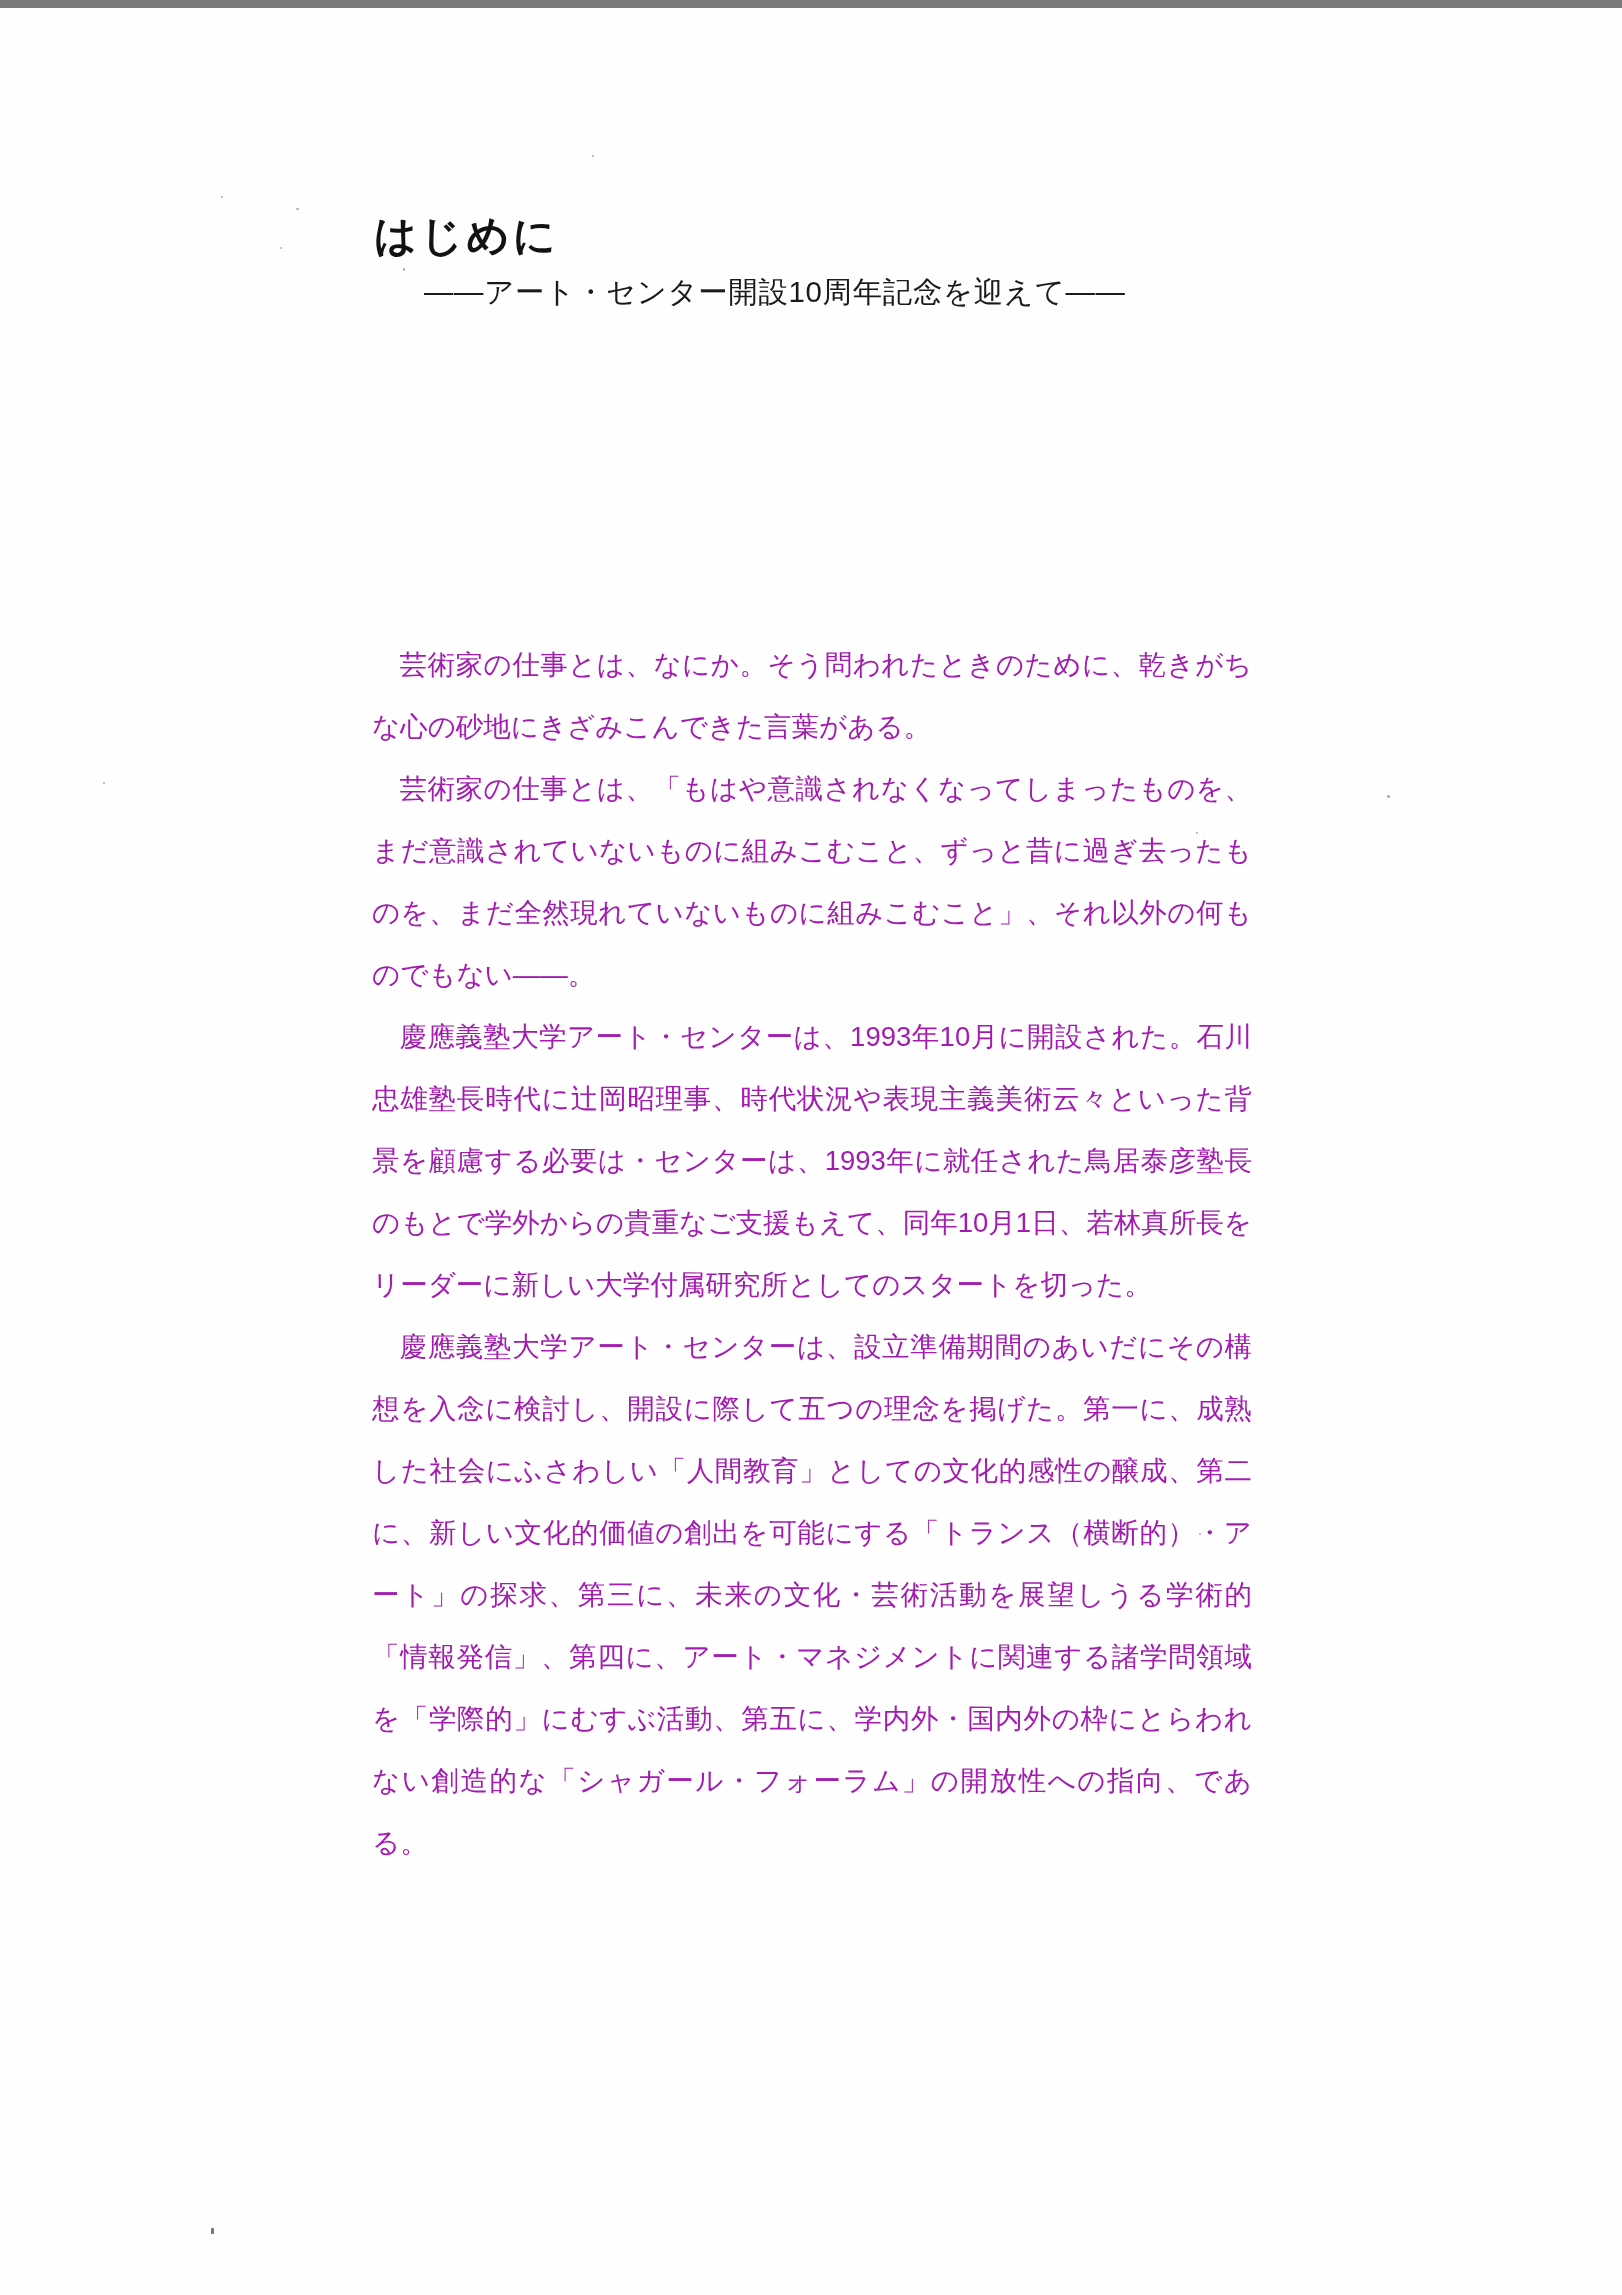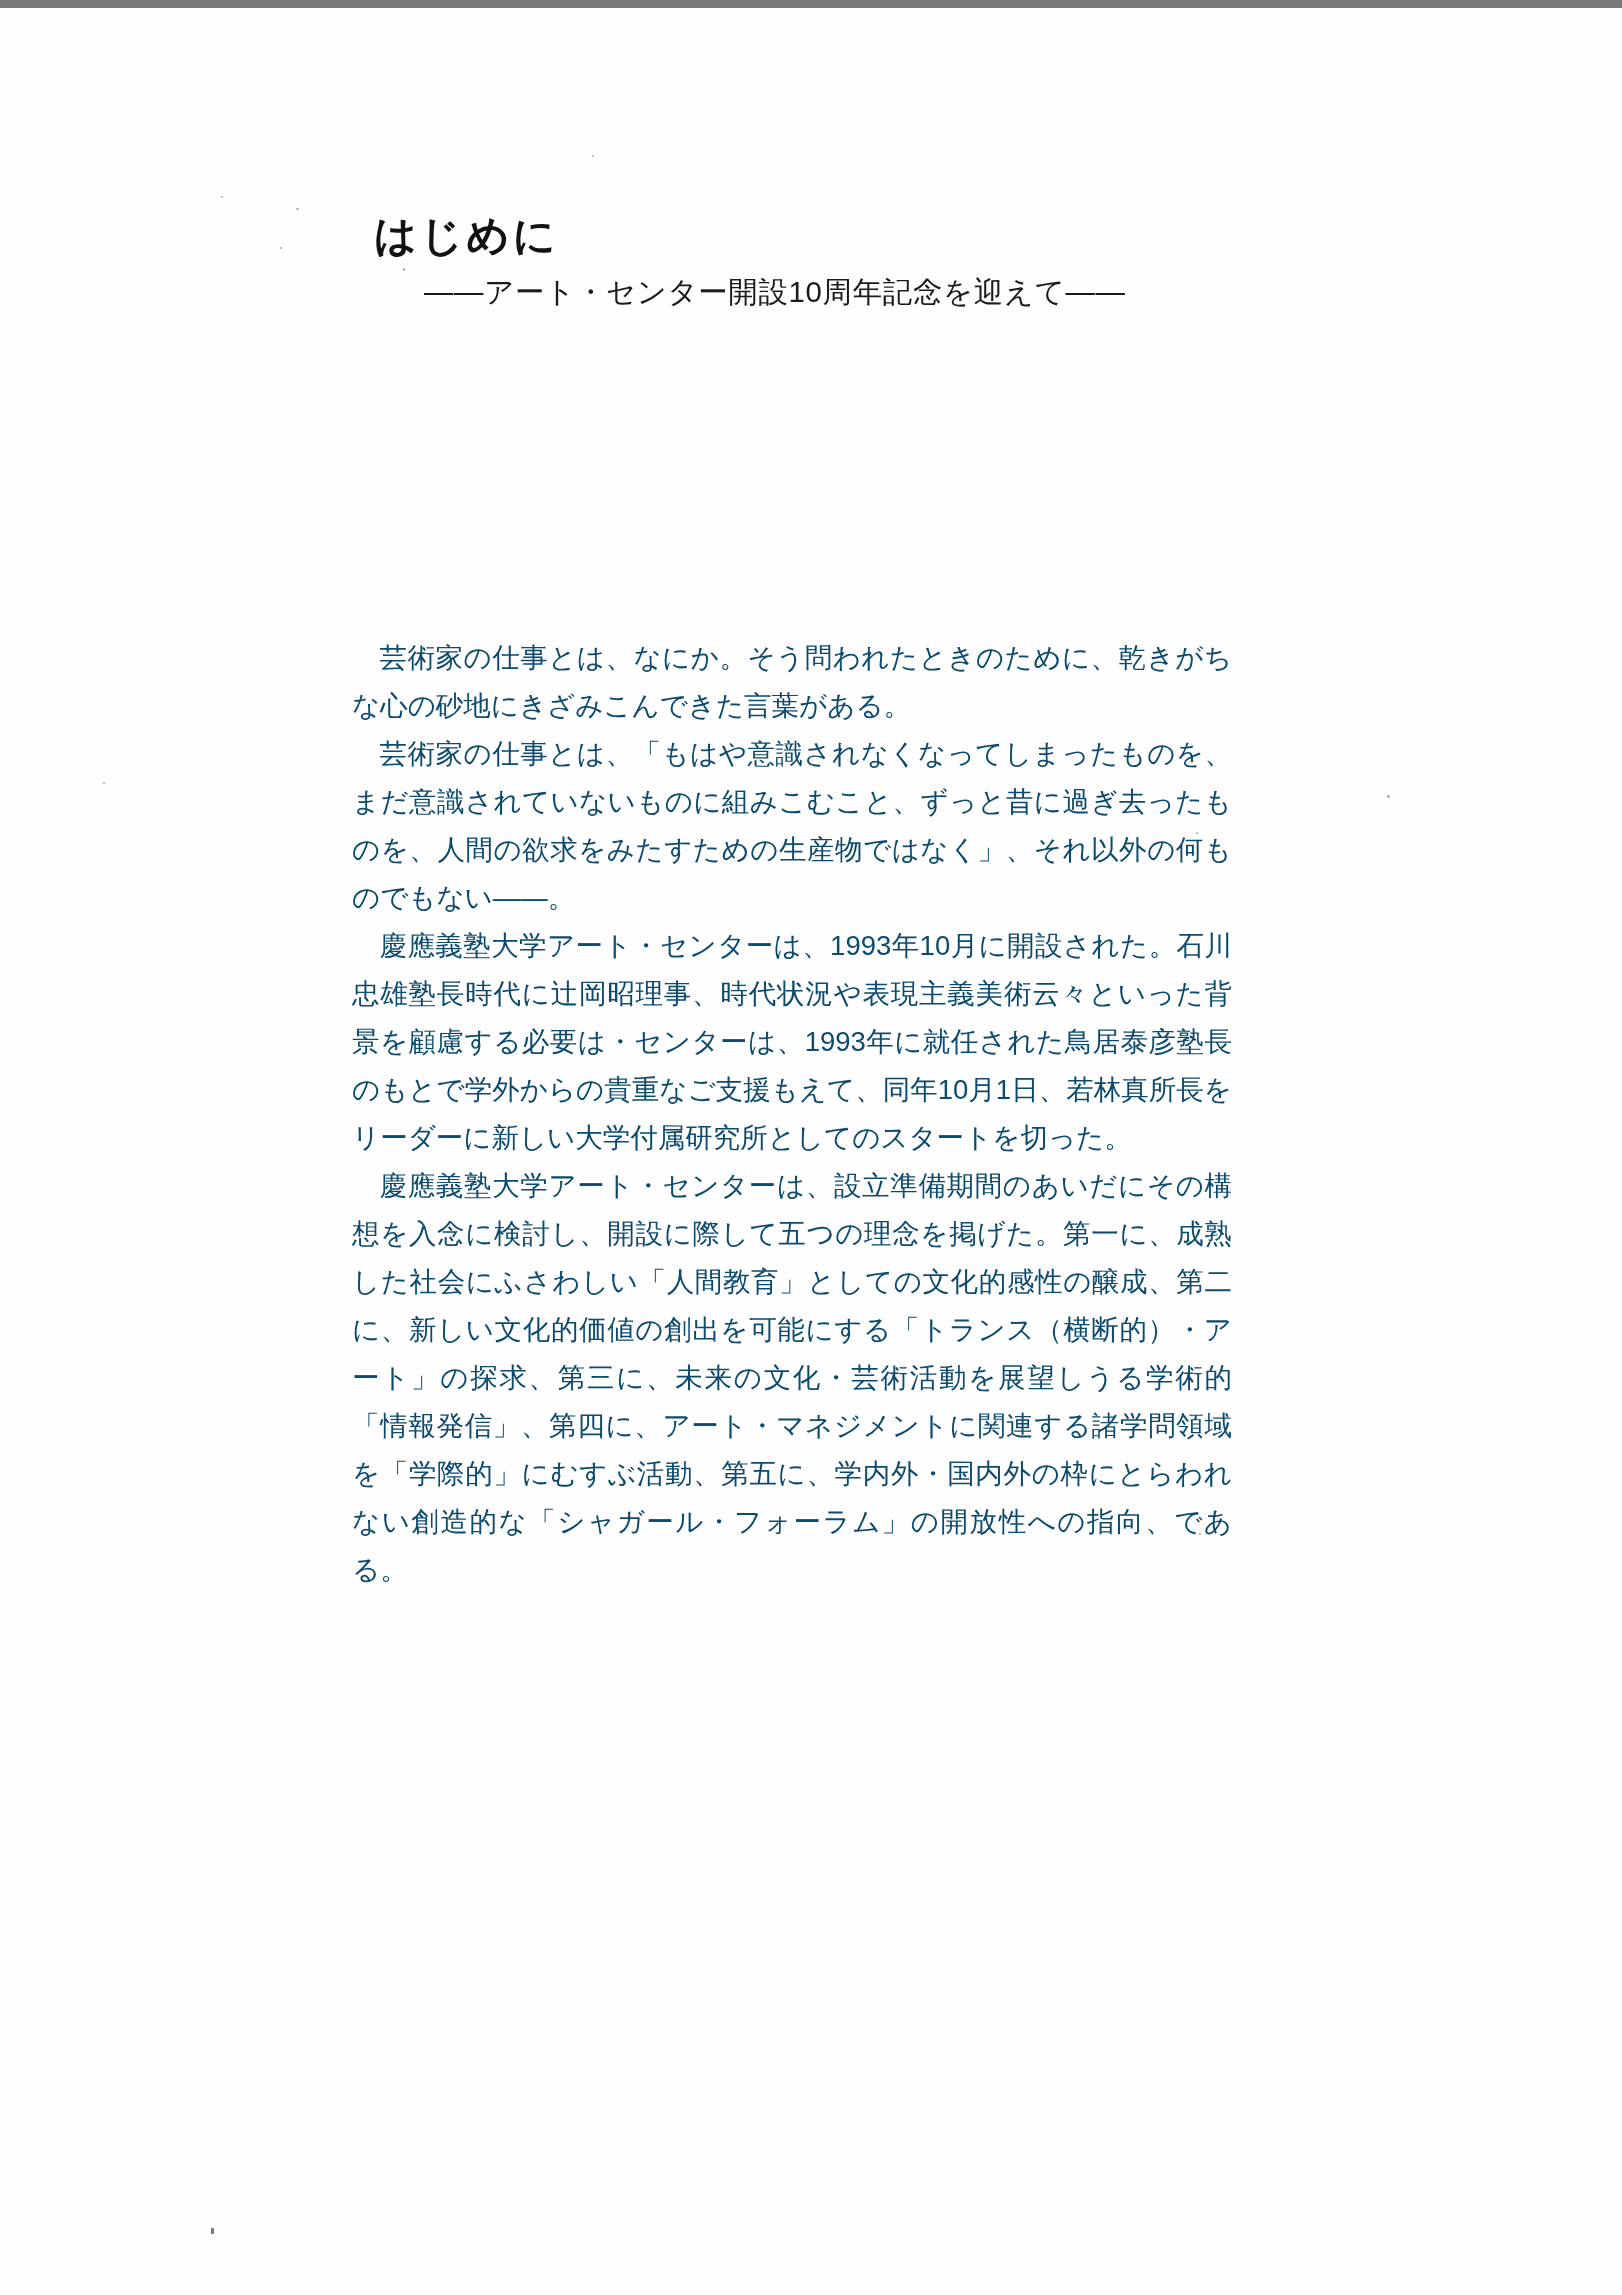--- a/index.html
+++ b/index.html
@@ -34,27 +34,27 @@
     top: 266px;
     font-size: 29.4px;
     font-weight: 500;
     letter-spacing: 0.7px;
     line-height: 1.2;
     white-space: nowrap;
     color: #1a1a1a;
   }
   .body-text {
     position: absolute;
-    left: 352px;
+    left: 372px;
     top: 626px;
     width: 880px;
     font-size: 27.5px;
-    line-height: 48px;
+    line-height: 62px;
     text-align: justify;
-    color: #0c4a6e;
+    color: #a21caf;
   }
   .body-text p {
     margin: 0;
     padding: 0;
     text-indent: 1em;
   }
   
   .speck {
     position: absolute;
     background: #4a4a4a;
@@ -67,21 +67,21 @@
 <body>
 
 <div class="page">
 
   <h1 class="page-title">はじめに</h1>
 
   <div class="page-subtitle">——アート・センター開設10周年記念を迎えて——</div>
 
   <div class="body-text">
       <p>芸術家の仕事とは、なにか。そう問われたときのために、乾きがちな心の砂地にきざみこんできた言葉がある。</p>
-      <p>芸術家の仕事とは、「もはや意識されなくなってしまったものを、まだ意識されていないものに組みこむこと、ずっと昔に過ぎ去ったものを、人間の欲求をみたすための生産物ではなく」、それ以外の何ものでもない——。</p>
+      <p>芸術家の仕事とは、「もはや意識されなくなってしまったものを、まだ意識されていないものに組みこむこと、ずっと昔に過ぎ去ったものを、まだ全然現れていないものに組みこむこと」、それ以外の何ものでもない——。</p>
       <p>慶應義塾大学アート・センターは、1993年10月に開設された。石川忠雄塾長時代に辻岡昭理事、時代状況や表現主義美術云々といった背景を顧慮する必要は・センターは、1993年に就任された鳥居泰彦塾長のもとで学外からの貴重なご支援もえて、同年10月1日、若林真所長をリーダーに新しい大学付属研究所としてのスタートを切った。</p>
       <p>慶應義塾大学アート・センターは、設立準備期間のあいだにその構想を入念に検討し、開設に際して五つの理念を掲げた。第一に、成熟した社会にふさわしい「人間教育」としての文化的感性の醸成、第二に、新しい文化的価値の創出を可能にする「トランス（横断的）・アート」の探求、第三に、未来の文化・芸術活動を展望しうる学術的「情報発信」、第四に、アート・マネジメントに関連する諸学問領域を「学際的」にむすぶ活動、第五に、学内外・国内外の枠にとらわれない創造的な「シャガール・フォーラム」の開放性への指向、である。</p>
     </div>
 
   <div class="speck" style="left:221px; top:188px; width:2px; height:2px;"></div>
   <div class="speck" style="left:296px; top:200px; width:2.6px; height:2px;"></div>
   <div class="speck" style="left:280px; top:239px; width:2px; height:2px;"></div>
   <div class="speck" style="left:403px; top:260px; width:2px; height:2.6px;"></div>
   <div class="speck" style="left:592px; top:147px; width:2px; height:2px;"></div>
   <div class="speck" style="left:1387px; top:787px; width:3.3px; height:2.6px;"></div>

